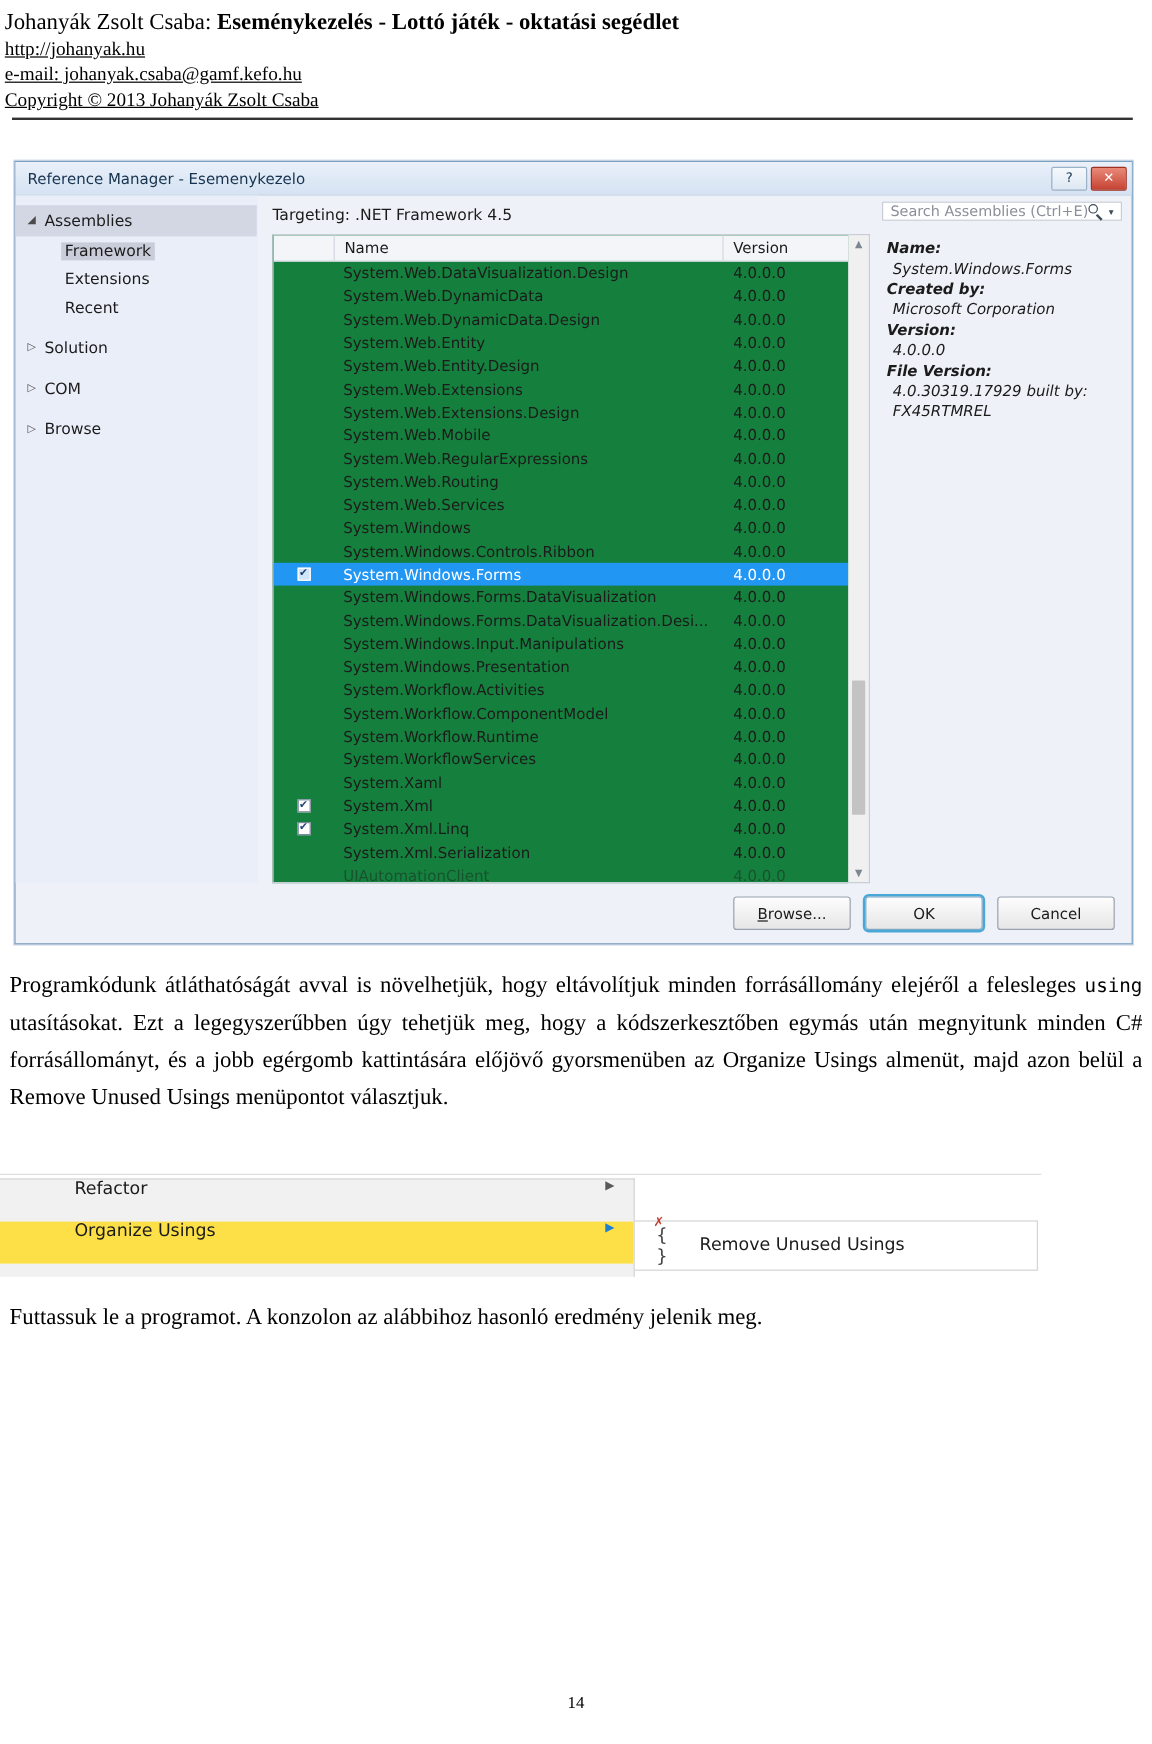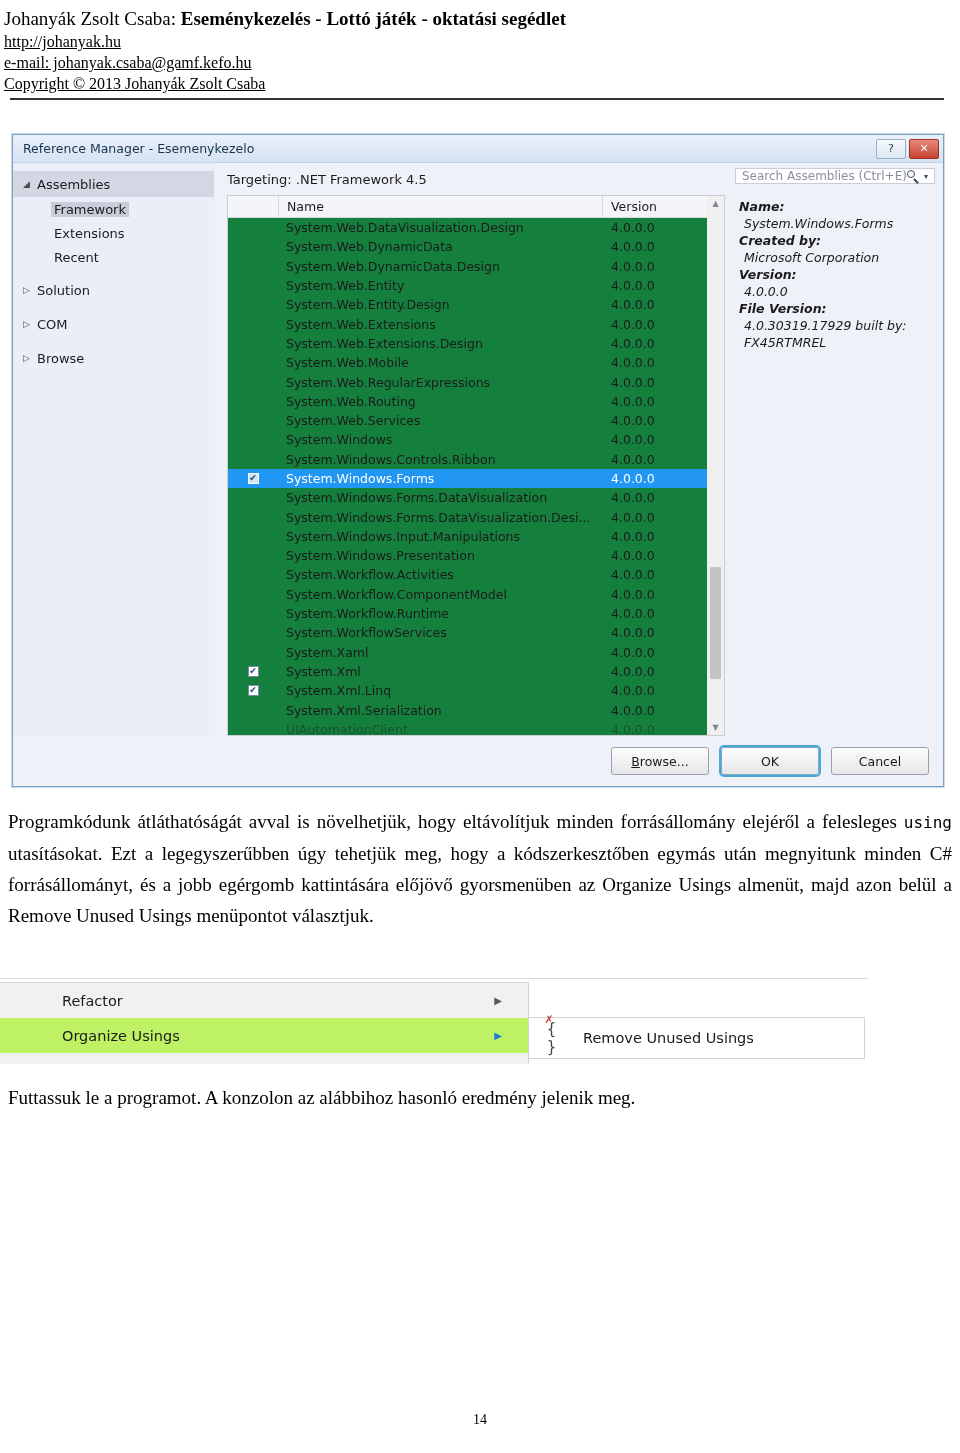--- a/index.html
+++ b/index.html
@@ -155,24 +155,24 @@
   .ctx{
     position:absolute;left:0px;top:978px;width:868px;height:86px;
     font-family:"DejaVu Sans", sans-serif;overflow:hidden;
   }
   .ctx-topline{position:absolute;left:0;top:0;width:868px;height:1px;background:#d8d8d8;}
   .ctx-menu{
     position:absolute;left:0;top:4px;width:528px;
     border:1px solid #d4d4d4;border-left:none;background:#f1f1f1;
   }
   .ctx-item{
-    height:35px;display:flex;align-items:center;
-    font-size:14.5px;color:#1b1b1b;padding-left:62px;padding-right:26px;box-sizing:border-box;gap:10px;
-  }
-  .ctx-item.hl{background:#bef264;}
+    height:35px;display:flex;align-items:flex-start;
+    font-size:14.5px;color:#1b1b1b;padding-left:62px;padding-right:16px;box-sizing:border-box;gap:10px;
+  }
+  .ctx-item.hl{background:#fde047;}
   .ctx-item .arw{margin-left:auto;font-size:10px;color:#5a5a5a;}
   .ctx-item.hl .arw{color:#1d7fd0;}
   .ctx-item.cut{height:16px;overflow:hidden;color:#1b1b1b;}
   .ctx-sub{
     position:absolute;left:528px;top:39px;width:337px;height:42px;
     background:#fff;border:1px solid #d4d4d4;
     display:flex;align-items:center;padding-left:18px;box-sizing:border-box;
     font-size:14.5px;color:#1b1b1b;
   }
   .ctx-sub .ic{

